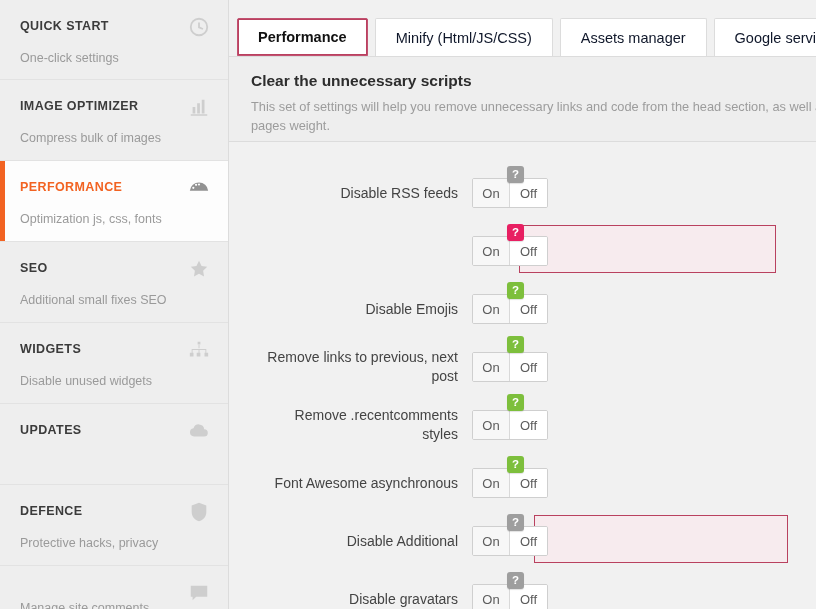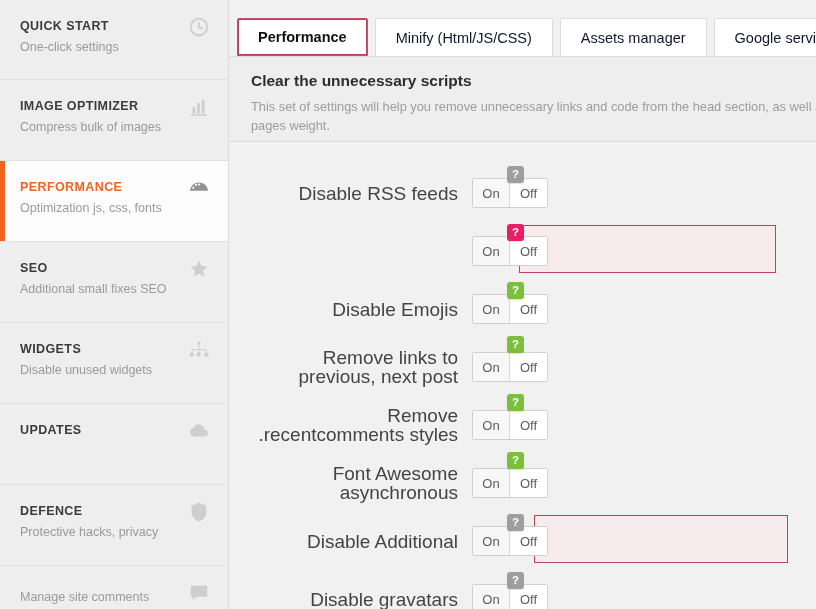--- a/index.html
+++ b/index.html
@@ -58,21 +58,21 @@
     font-weight: bold;
     letter-spacing: .4px;
     color: #3b3b3b;
     text-transform: uppercase;
     line-height: 16px;
   }
 
   .side-item.active .side-title { color: #f26322; }
 
   .side-sub {
-    margin-top: 5px;
+    margin-top: 16px;
     font-size: 12.5px;
     color: #9a9a9a;
     line-height: 16px;
   }
 
   .side-icon {
     position: absolute;
     right: 18px;
     top: 16px;
     width: 22px;
@@ -176,21 +176,21 @@
 
   .row-inner {
     display: flex;
     align-items: center;
     width: 293px;
     justify-content: flex-end;
     position: relative;
   }
 
   .row-label {
-    font-size: 19px;
+    font-size: 14px;
     color: #444444;
     text-align: right;
     line-height: 19px;
     padding-right: 14px;
     max-width: 218px;
   }
 
   .help {
     position: absolute;
     right: 24px;

